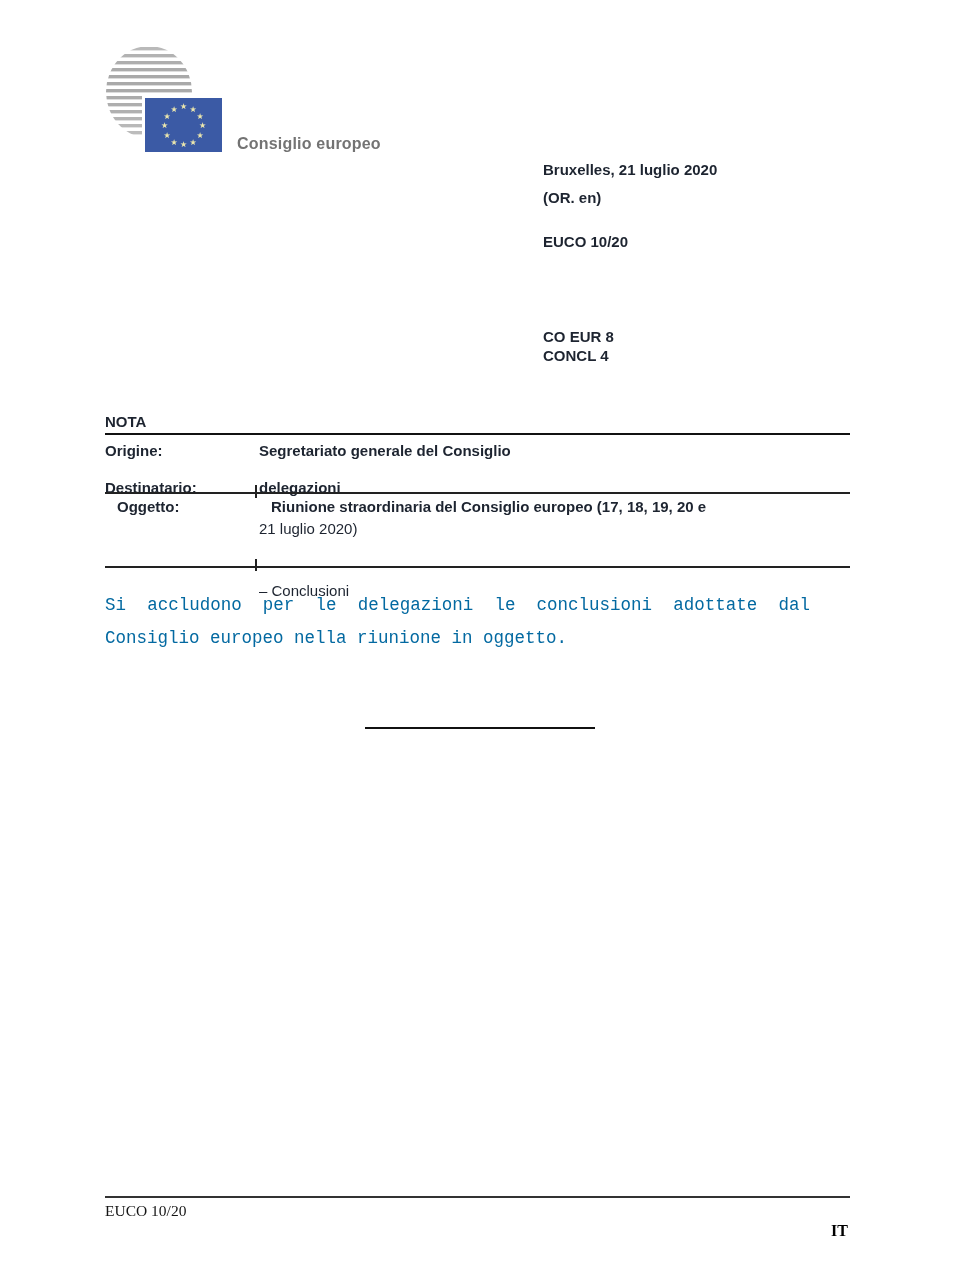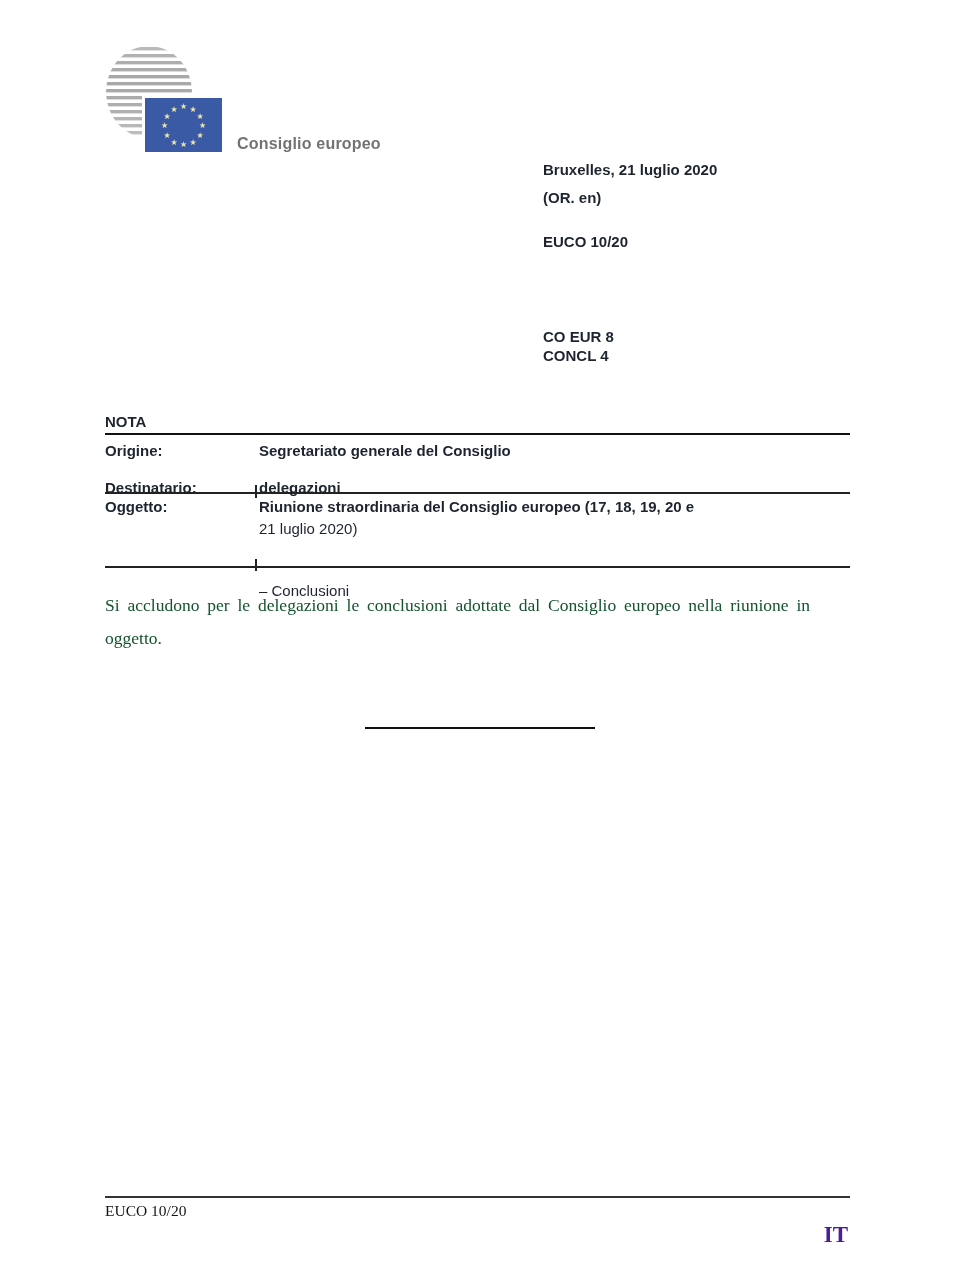--- a/index.html
+++ b/index.html
@@ -34,40 +34,40 @@
   .nota-hr-top{left:0;top:20px;width:745px;height:2px;}
   .nota-hr-mid{left:0;top:79px;width:745px;height:2px;background:#222;}
   .nota-hr-bot{left:0;top:153px;width:745px;height:2px;background:#222;}
   .tick{position:absolute;left:150px;width:2px;background:#222;}
   .tick-1{top:72px;height:13px;}
   .tick-2{top:146px;height:12px;}
   .nota-row{position:absolute;left:0;font-size:15px;white-space:nowrap;font-weight:bold;}
   .nota-label{display:inline-block;width:154px;}
   .row-origine{top:29px;}
   .row-dest{top:56px;margin-top:10px;}
-  .row-ogg{top:85px;}
+  .row-ogg{top:85px;margin-left:12px;}
   .ogg-l2{position:absolute;left:154px;top:107px;font-size:15px;}
   .ogg-sub{position:absolute;left:154px;top:129px;font-size:15px;margin-top:40px;}
   
   .body-par{
     left:105px;top:589px;width:705px;
-    font-family:Liberation Serif, serif;
-    font-size:17.5px;line-height:33px;color:#14532d;
+    font-family:Liberation Mono, monospace;
+    font-size:17.5px;line-height:33px;color:#0369a1;
     text-align:justify;
   }
   .center-rule{left:365px;top:727px;width:230px;height:2px;background:#111;}
   
   .footer-line{left:105px;top:1196px;width:745px;height:1.5px;background:#333;}
   .footer-doc{
     left:105px;top:1202px;
     font-family:"Liberation Serif", serif;font-size:15.5px;color:#141414;
   }
   .footer-lang{
     left:760px;top:1222px;width:88px;text-align:right;
-    font-family:"Liberation Serif", serif;font-size:23px;font-weight:bold;color:#4c1d95;
+    font-family:"Liberation Serif", serif;font-size:16px;font-weight:bold;color:#000000;
   }
 </style>
 </head>
 <body>
 
 <div class="page">
 
   <div class="abs logo-sphere">
     <svg width="88" height="94" viewBox="0 0 88 94" aria-hidden="true">
       <defs>

